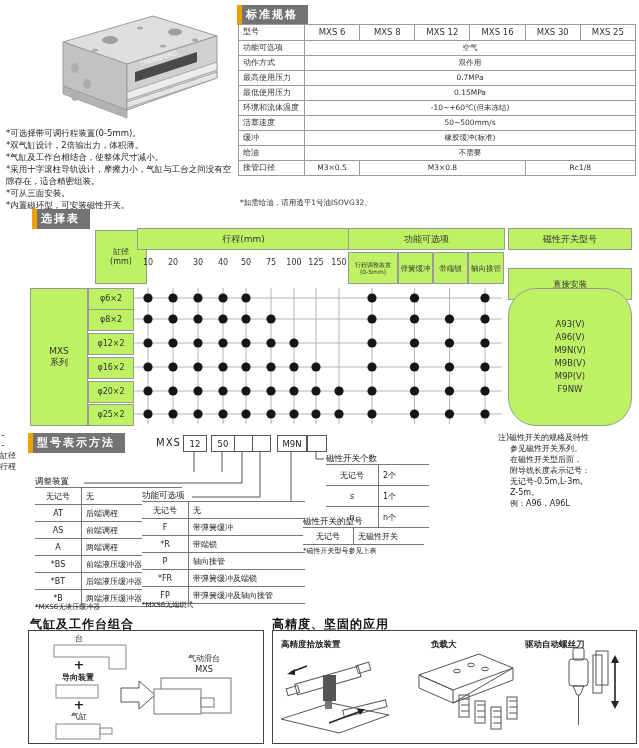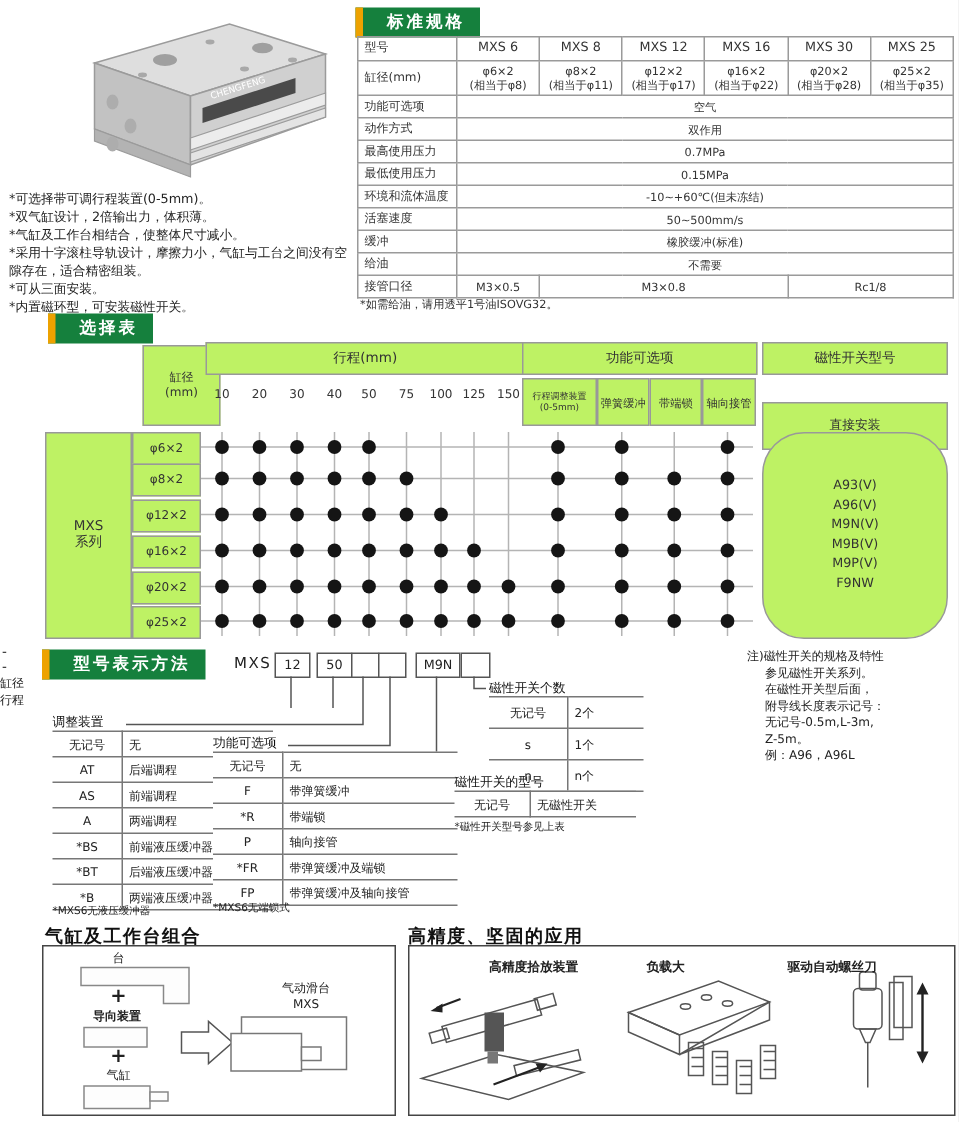--- a/index.html
+++ b/index.html
@@ -1,20 +1,20 @@
 <!DOCTYPE html>
 <html><head>
 <meta charset="utf-8">
 <style>
   html,body{margin:0;padding:0;background:#e9e9e9;}
   .page{position:relative;width:639px;height:748px;background:#ffffff;overflow:hidden;
         font-family:"DejaVu Sans","Liberation Sans",sans-serif;color:#222;}
   .abs{position:absolute;}
-  .badge{position:absolute;background:#15803d;color:#fff;font-size:11px;font-weight:bold;
-         padding:2px 10px 3px 16px;border-left:5px solid #eda200;letter-spacing:2px;white-space:nowrap;}
+  .badge{position:absolute;background:#737373;color:#fff;font-size:11px;font-weight:bold;
+         padding:2px 10px 3px 4px;border-left:5px solid #eda200;letter-spacing:2px;white-space:nowrap;}
   .features{position:absolute;left:6px;top:127px;width:230px;margin:0;padding:0;list-style:none;
             font-size:8.5px;line-height:12px;color:#222;}
   .spec{border-collapse:collapse;position:absolute;left:238px;top:24px;table-layout:fixed;width:398px;}
   .spec td{border:1px solid #9a9a9a;font-size:7.5px;text-align:center;padding:2px 1px;color:#333;
            white-space:pre-line;line-height:1.25;}
   .spec td.lbl{text-align:left;padding-left:4px;font-size:8px;width:60px;}
   .spec td.mdl{font-size:8.5px;}
   .note{position:absolute;font-size:7.5px;color:#333;}
   .sbox{position:absolute;border:1px solid #999;background:#bef264;display:flex;align-items:center;
         justify-content:center;text-align:center;font-size:8px;line-height:1.2;white-space:pre-line;color:#333;}
@@ -78,35 +78,20 @@
   <table class="spec" id="spec-table">
       <tbody>
         <tr>
           <td class="lbl">型号</td>
           <td class="mdl">MXS 6</td>
           <td class="mdl">MXS 8</td>
           <td class="mdl">MXS 12</td>
           <td class="mdl">MXS 16</td>
           <td class="mdl">MXS 30</td>
           <td class="mdl">MXS 25</td>
-        </tr>
-        <tr>
-          <td class="lbl">缸径(mm)</td>
-          <td>φ6×2
-(相当于φ8)</td>
-          <td>φ8×2
-(相当于φ11)</td>
-          <td>φ12×2
-(相当于φ17)</td>
-          <td>φ16×2
-(相当于φ22)</td>
-          <td>φ20×2
-(相当于φ28)</td>
-          <td>φ25×2
-(相当于φ35)</td>
         </tr>
         <tr>
           <td class="lbl">功能可选项</td>
           <td colspan="6">空气</td>
         </tr>
         <tr>
           <td class="lbl">动作方式</td>
           <td colspan="6">双作用</td>
         </tr>
         <tr>
@@ -467,18 +452,18 @@
         <rect x="300" y="17" width="11" height="12" rx="2"></rect>
         <polygon points="300,55 311,55 307,64 304,64"></polygon>
         <line x1="305.5" y1="64" x2="305.5" y2="94"></line>
         <rect x="320" y="24" width="9" height="38"></rect>
         <rect x="323" y="20" width="12" height="34"></rect>
       </g>
       <line x1="342" y1="30" x2="342" y2="72" stroke="#222" stroke-width="1.6"></line>
       <polygon points="342,24 338,32 346,32" fill="#222"></polygon>
       <polygon points="342,78 338,70 346,70" fill="#222"></polygon>
     </svg>
-    <div class="lbl-b" style="left:8px;top:8px;margin-left:45px;">高精度拾放装置</div>
+    <div class="lbl-b" style="left:8px;top:8px;">高精度拾放装置</div>
     <div class="lbl-b" style="left:158px;top:8px;">负载大</div>
     <div class="lbl-b" style="left:252px;top:8px;">驱动自动螺丝刀</div>
   </div>
 
 </div>
 
 </body></html>

